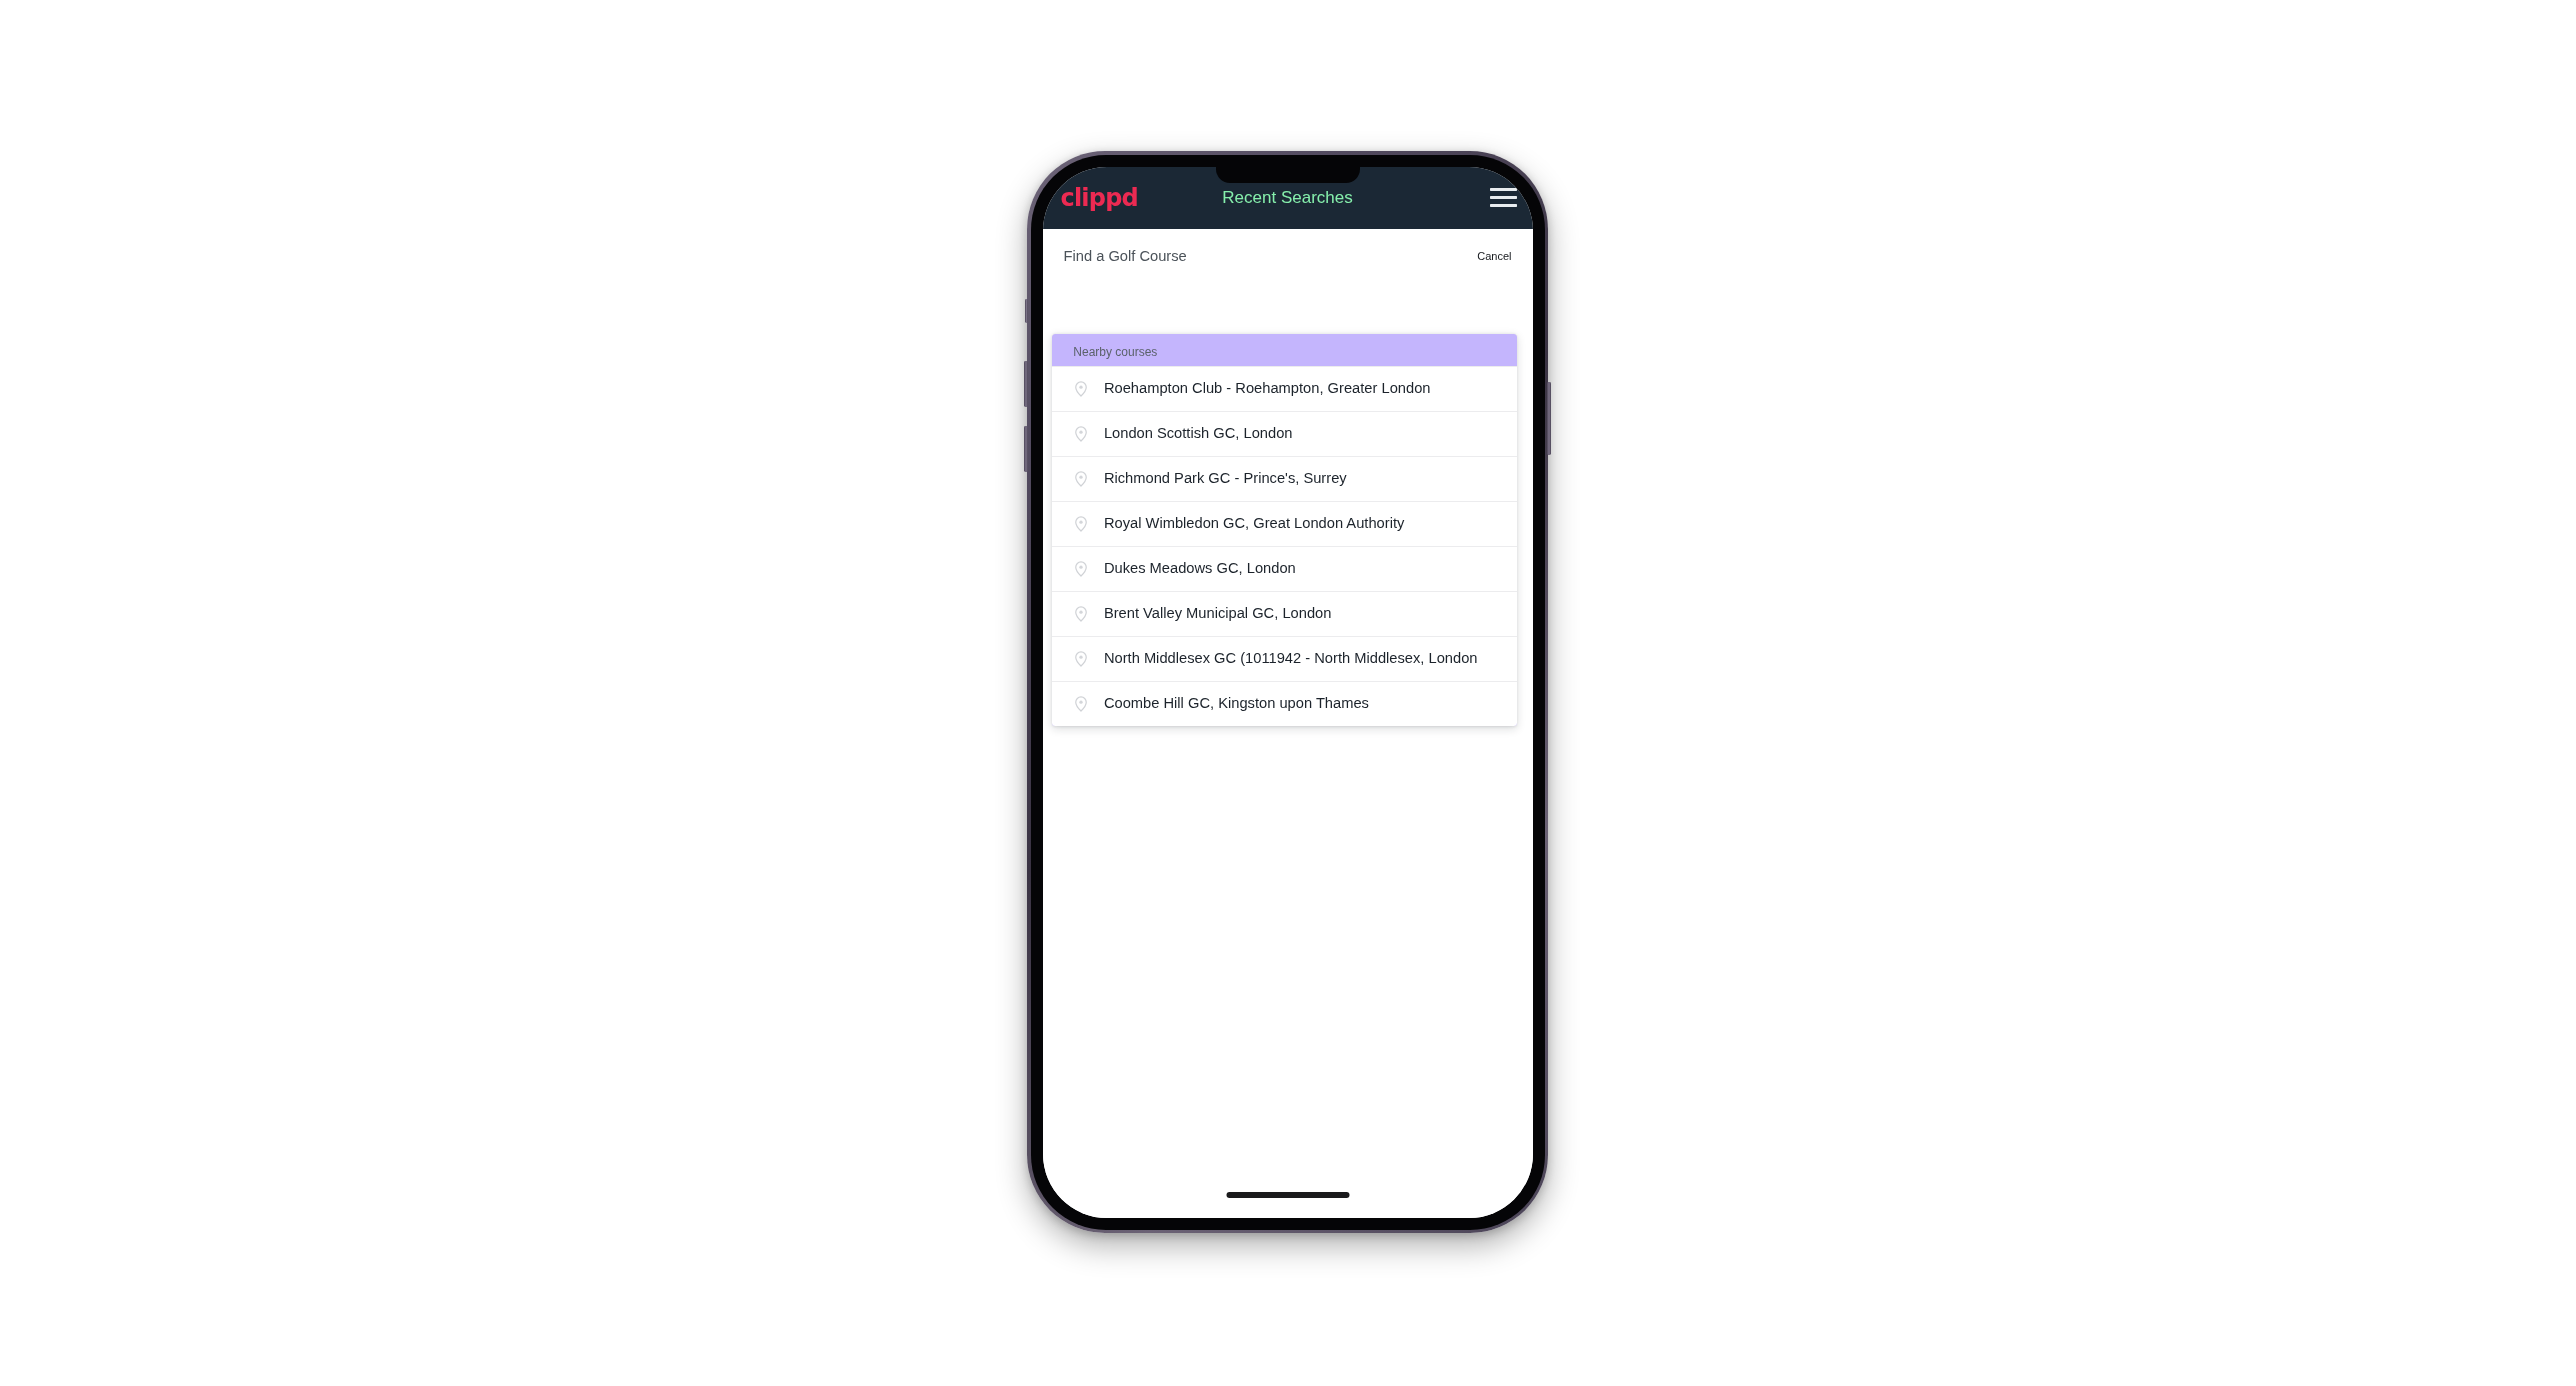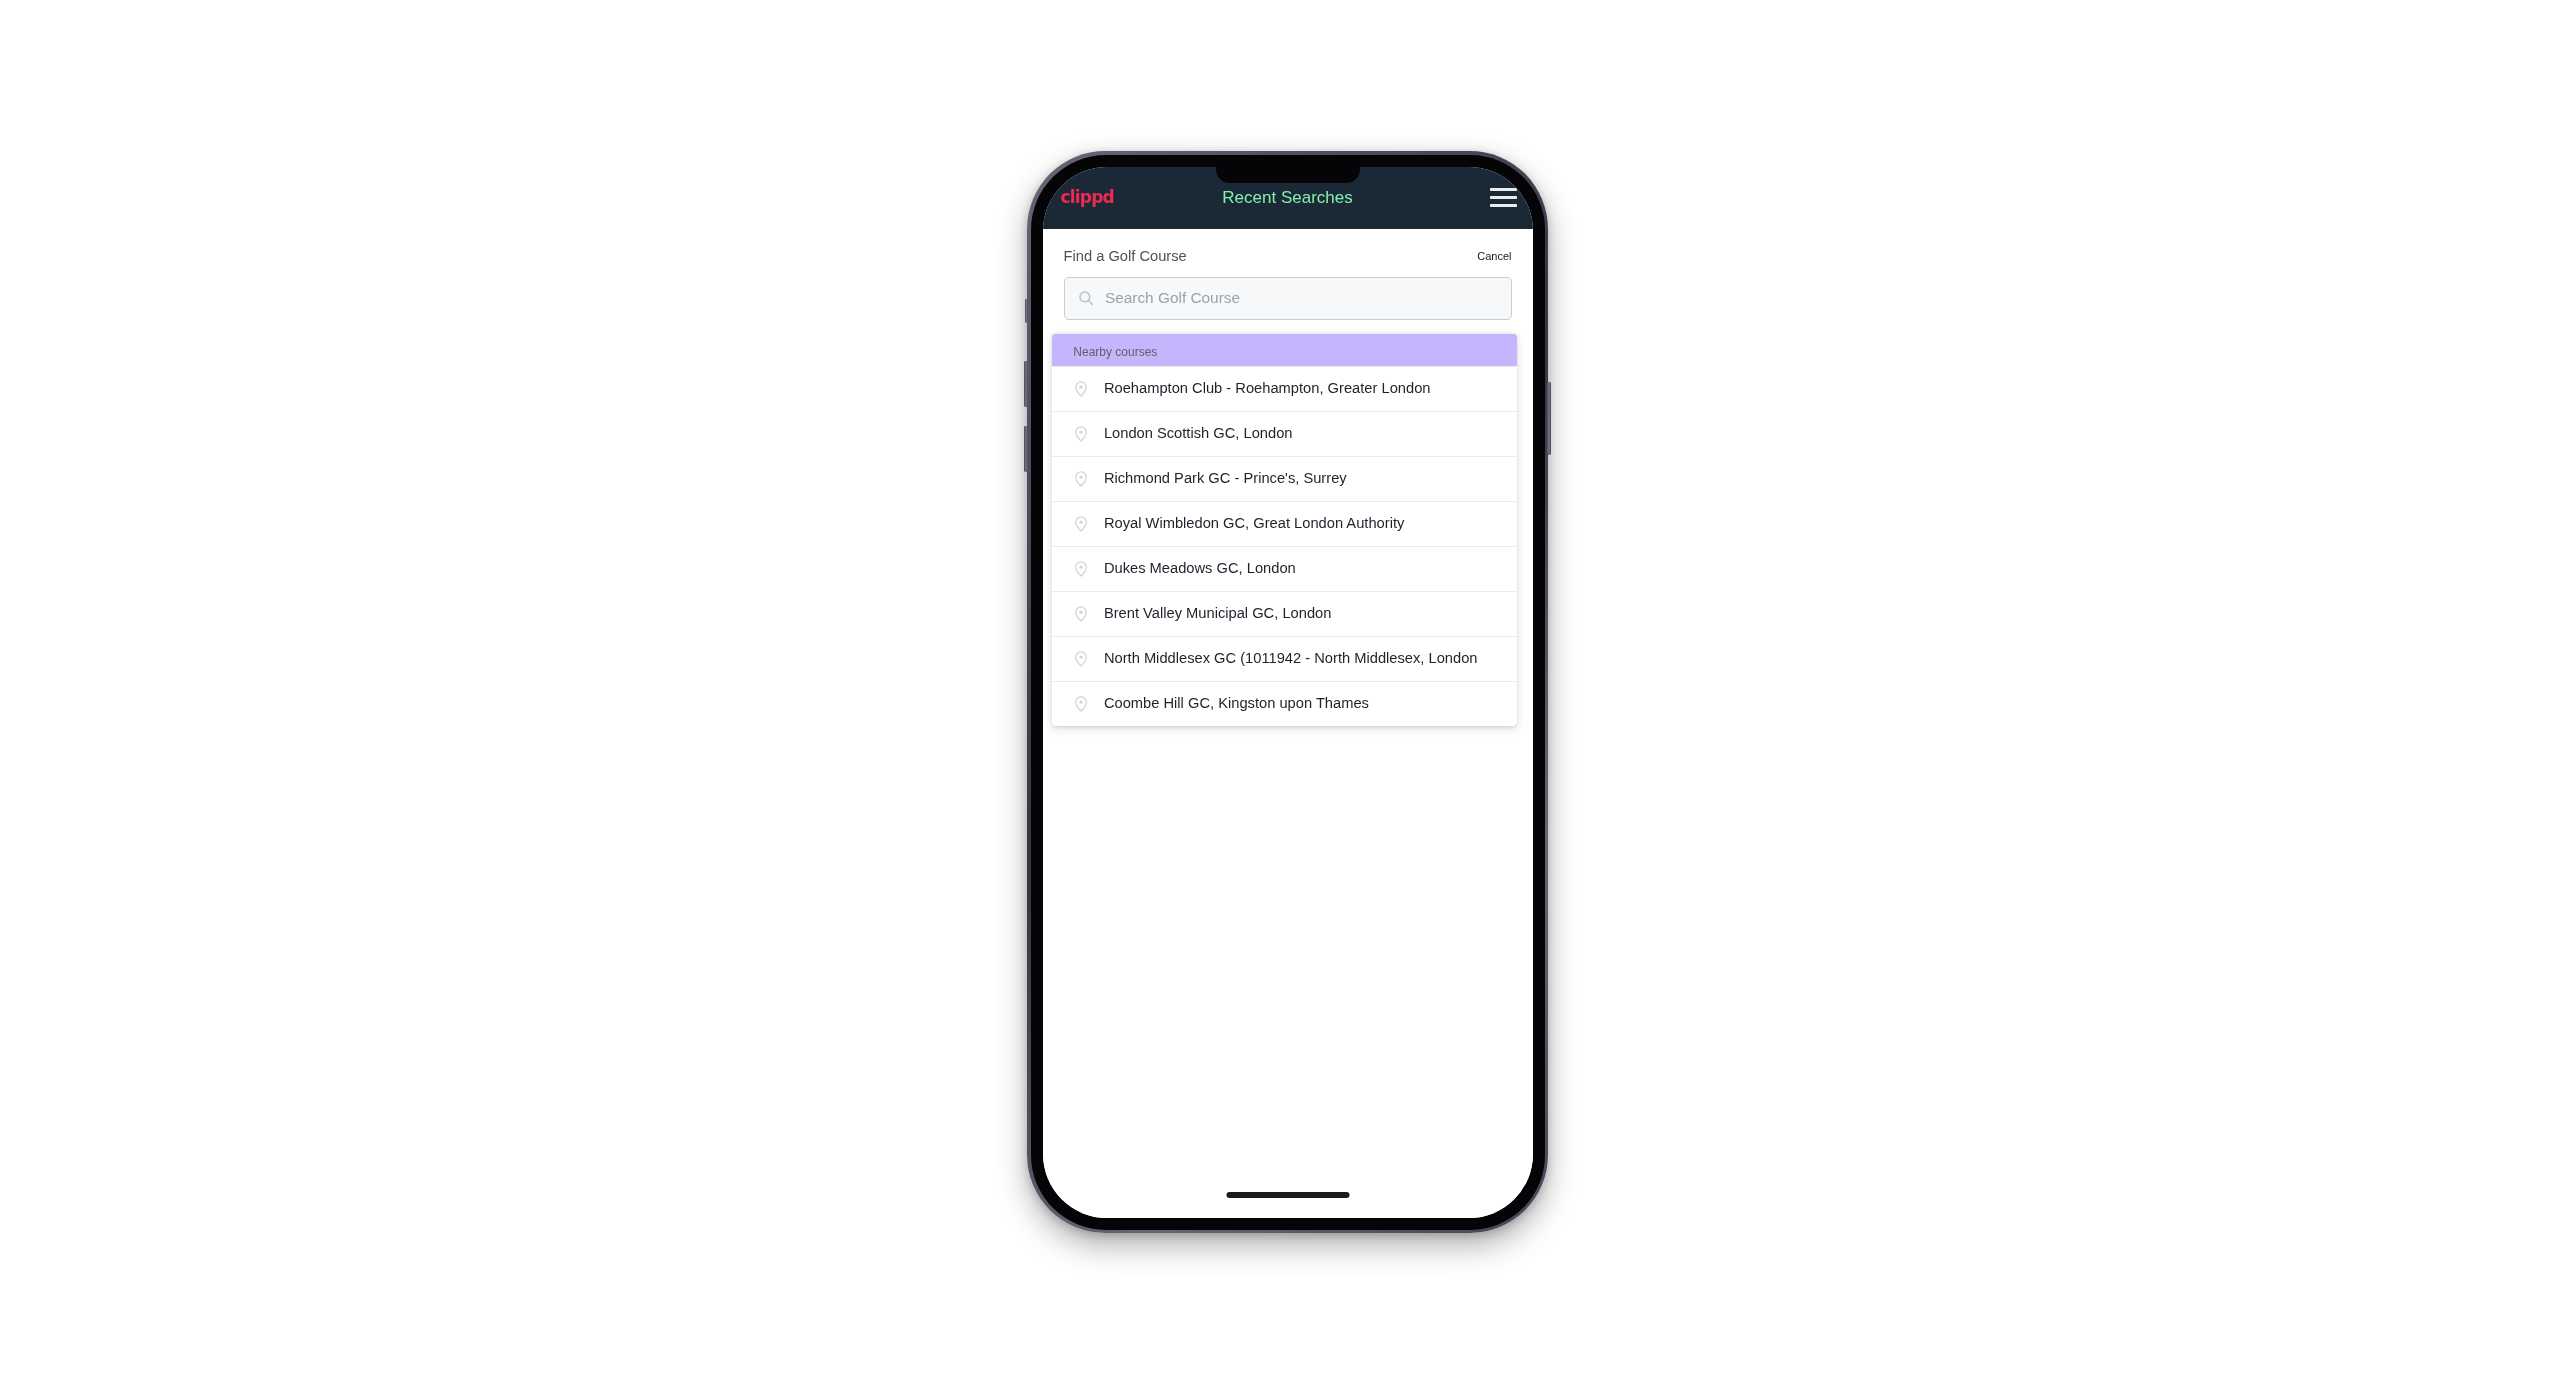--- a/index.html
+++ b/index.html
@@ -83,21 +83,21 @@
     height: 62px;
     background: #1b2835;
     display: flex;
     align-items: center;
     padding: 0 15.4px 0 18px;
     box-sizing: border-box;
     z-index: 40;
   }
 
   .brand-logo {
-    font-size: 17px;
+    font-size: 24px;
     font-weight: 700;
     color: #ec2a52;
     letter-spacing: -0.8px;
     line-height: 1;
     font-family: "DejaVu Sans", sans-serif;
     user-select: none;
   }
 
   .header-title {
     position: absolute;
@@ -265,29 +265,20 @@
           </div>
         </div>
 
         <div class="sheet">
 
           <div class="find-row">
             <div class="find-label">Find a Golf Course</div>
             <div class="cancel-btn">Cancel</div>
           </div>
 
-          <div class="search-wrap">
-            <div class="search-field">
-              <svg class="search-icon" viewBox="0 0 24 24" fill="none">
-                <circle cx="10.5" cy="10.5" r="6.5" stroke="#8b929c" stroke-width="1.9"></circle>
-                <line x1="15.4" y1="15.4" x2="20.5" y2="20.5" stroke="#8b929c" stroke-width="1.9" stroke-linecap="round"></line>
-              </svg>
-              <span class="search-placeholder">Search Golf Course</span>
-            </div>
-          </div>
 
           <div class="dropdown">
             <div class="nearby-label">Nearby courses</div>
             <div id="course-list">
                 <div class="course-row">
                   <svg class="pin-icon" viewBox="0 0 24 24" fill="none">
                     <path d="M12 2.6c-3.9 0-7 3.1-7 7 0 5.0 7 11.8 7 11.8s7-6.8 7-11.8c0-3.9-3.1-7-7-7z" stroke="#8f959e" stroke-width="1.6" fill="#ffffff"></path>
                     <circle cx="12" cy="9.5" r="2.2" fill="#9aa0a8"></circle>
                   </svg>
                   <span class="course-name">Roehampton Club - Roehampton, Greater London</span>

